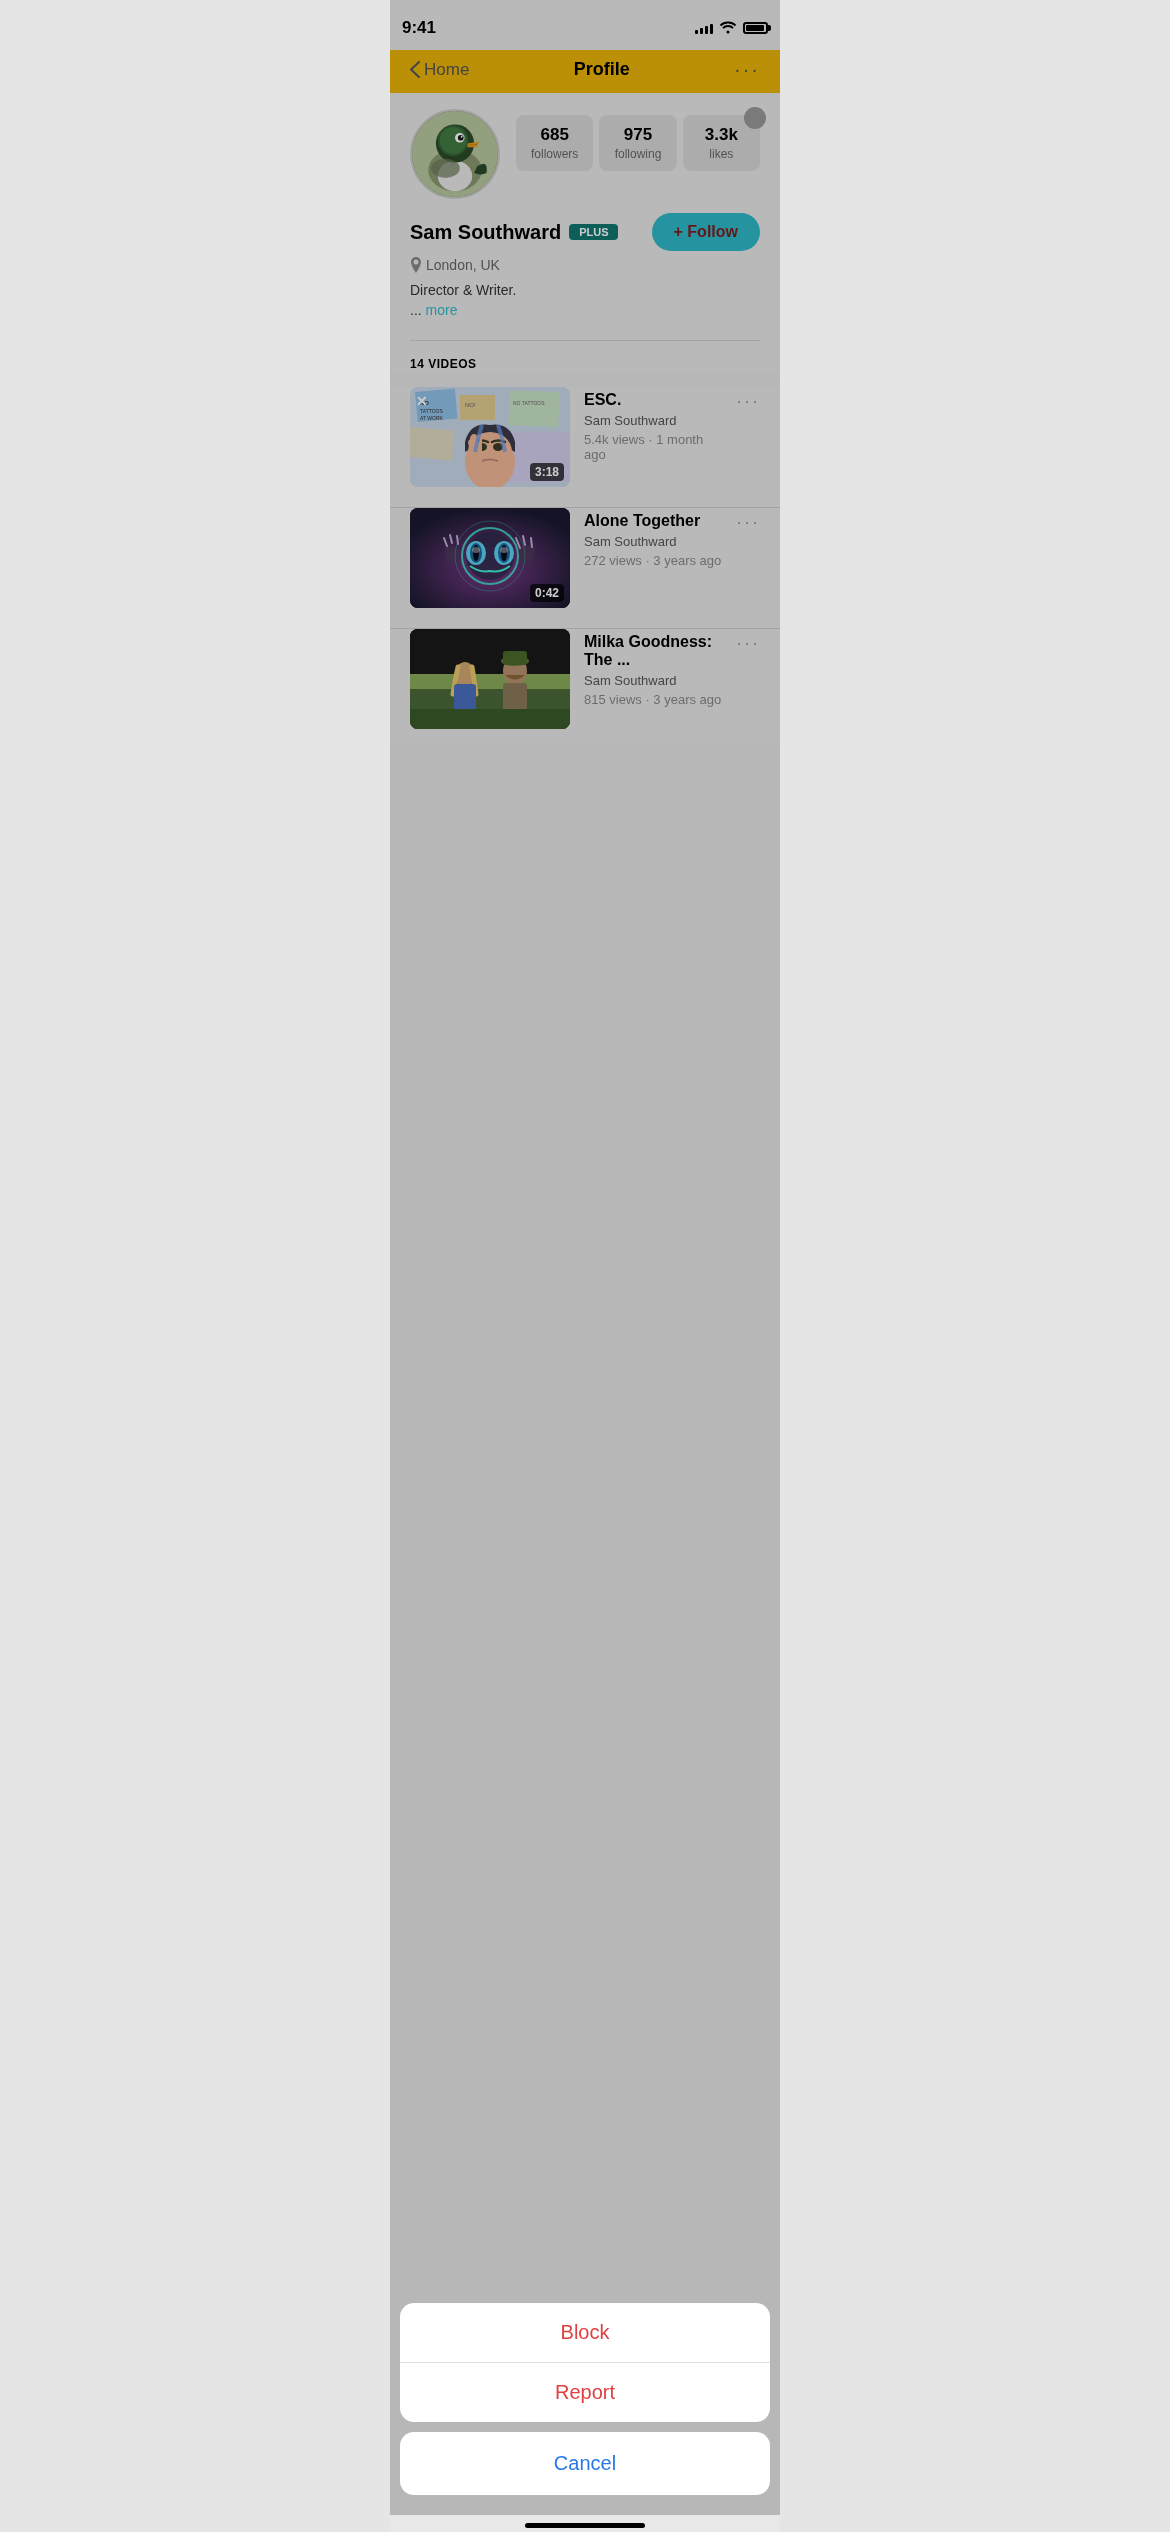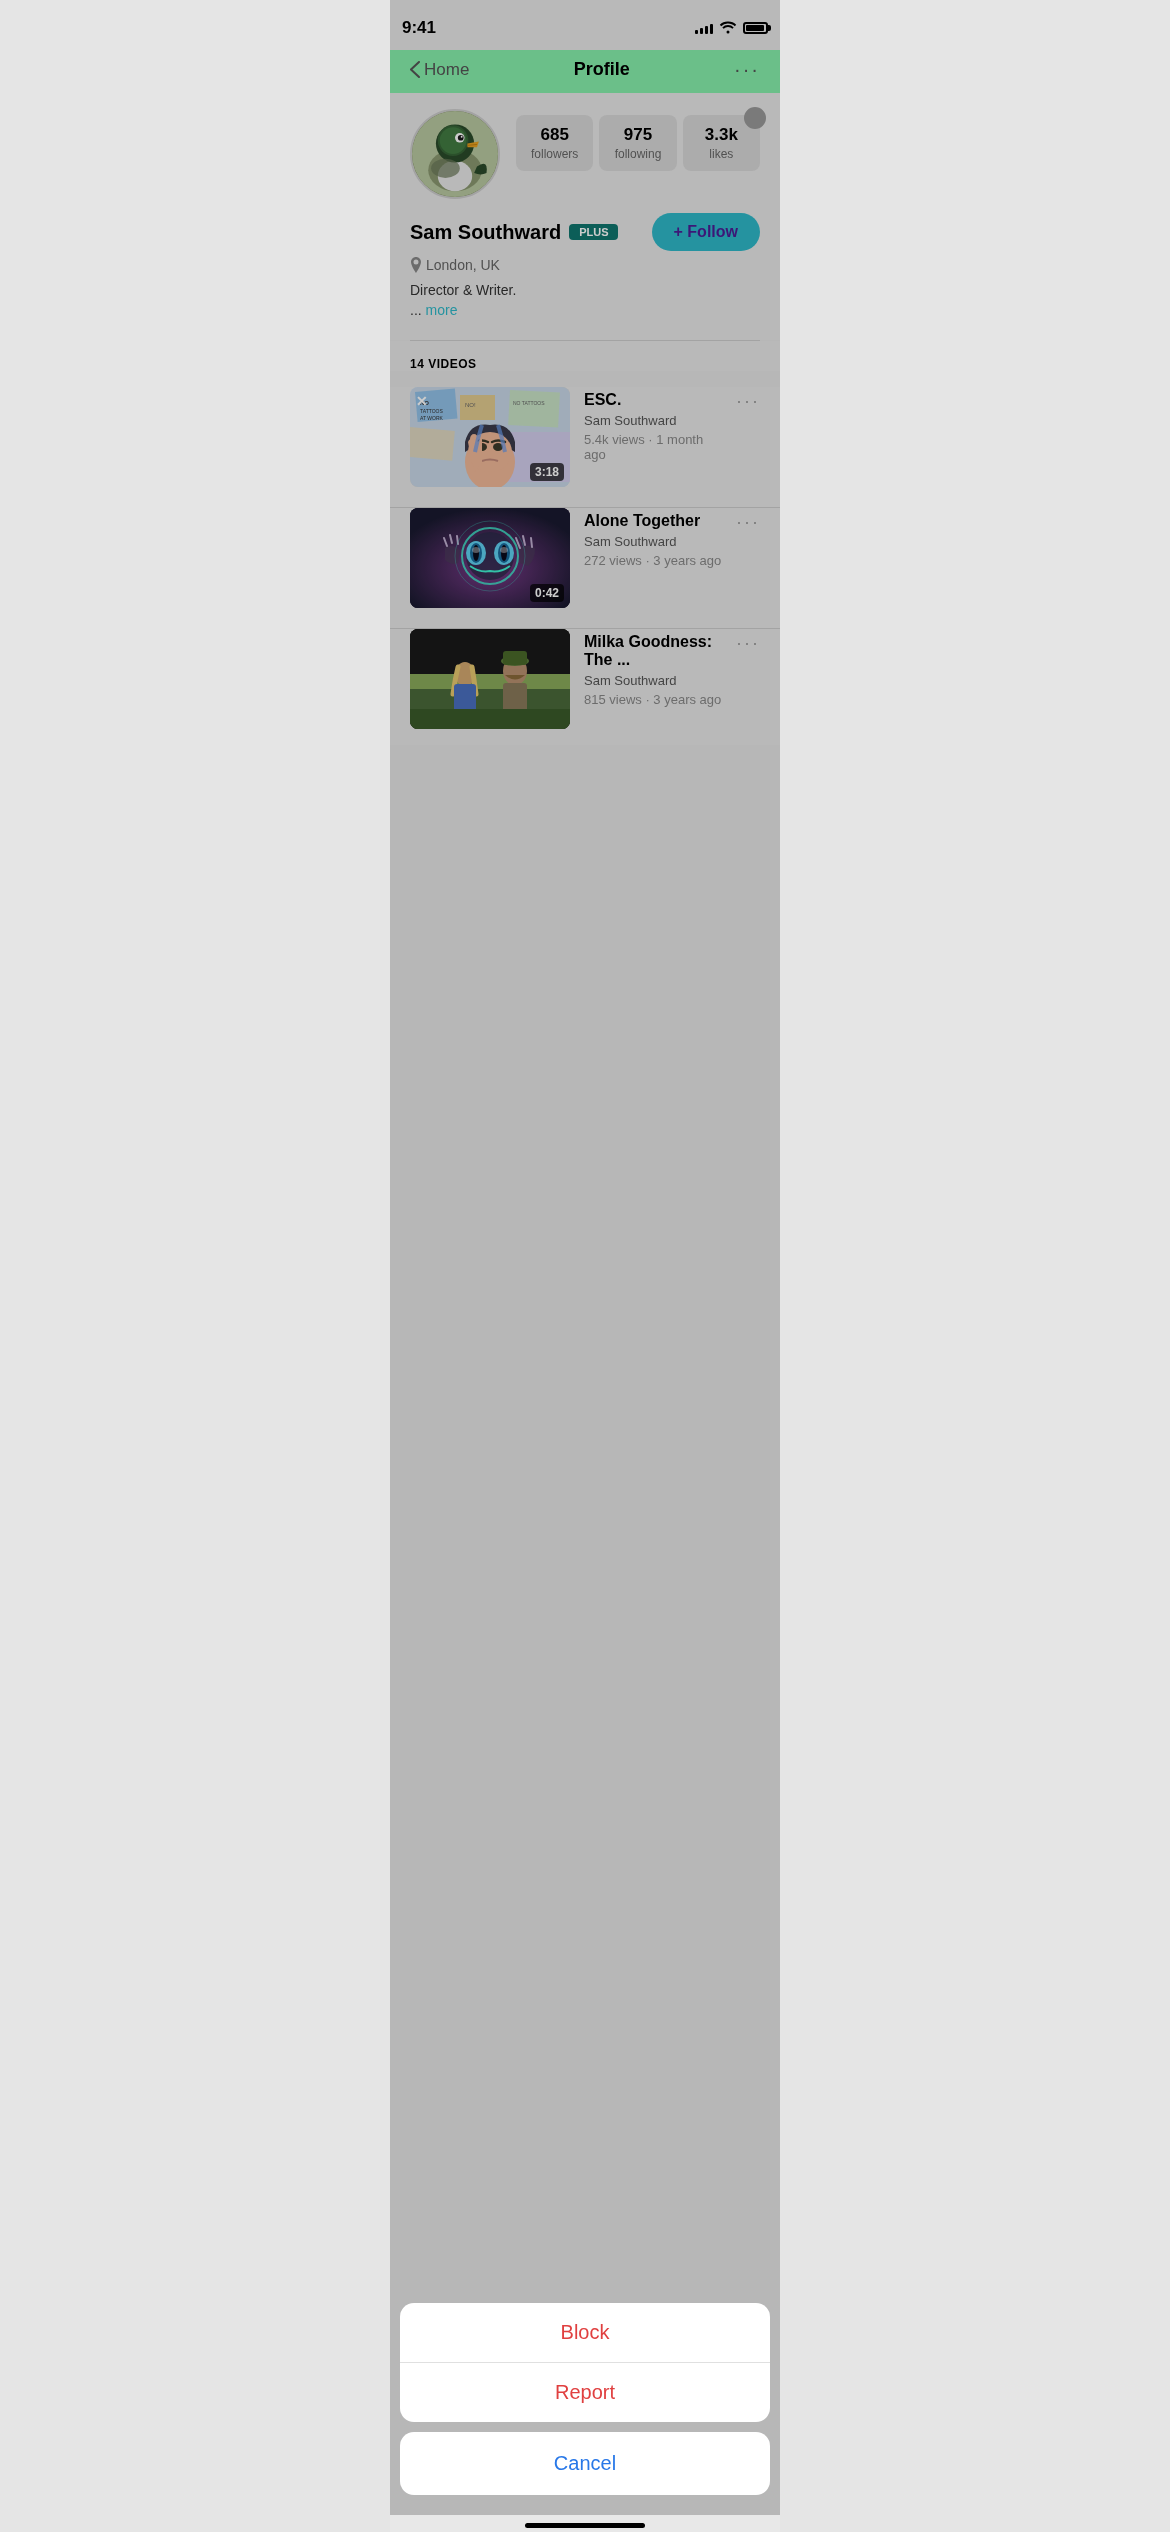--- a/index.html
+++ b/index.html
@@ -71,21 +71,21 @@
       left: 1px;
       top: 1px;
       bottom: 1px;
       width: 85%;
       background: #000;
       border-radius: 1px;
     }
 
     
     .nav-bar {
-      background: #86efac;
+      background: #eab308;
       display: flex;
       justify-content: space-between;
       align-items: center;
       padding: 8px 20px 12px;
     }
     .nav-back {
       display: flex;
       align-items: center;
       gap: 4px;
       color: #555;
@@ -174,21 +174,21 @@
     .plus-badge {
       background: #0f766e;
       color: white;
       font-size: 11px;
       font-weight: 700;
       padding: 2px 10px;
       border-radius: 4px;
     }
     .follow-btn {
       background: #2fb8c8;
-      color: #4c1d95;
+      color: #7f1d1d;
       border: none;
       border-radius: 30px;
       padding: 10px 22px;
       font-size: 16px;
       font-weight: 600;
       cursor: pointer;
       display: flex;
       align-items: center;
       gap: 6px;
       white-space: nowrap;

